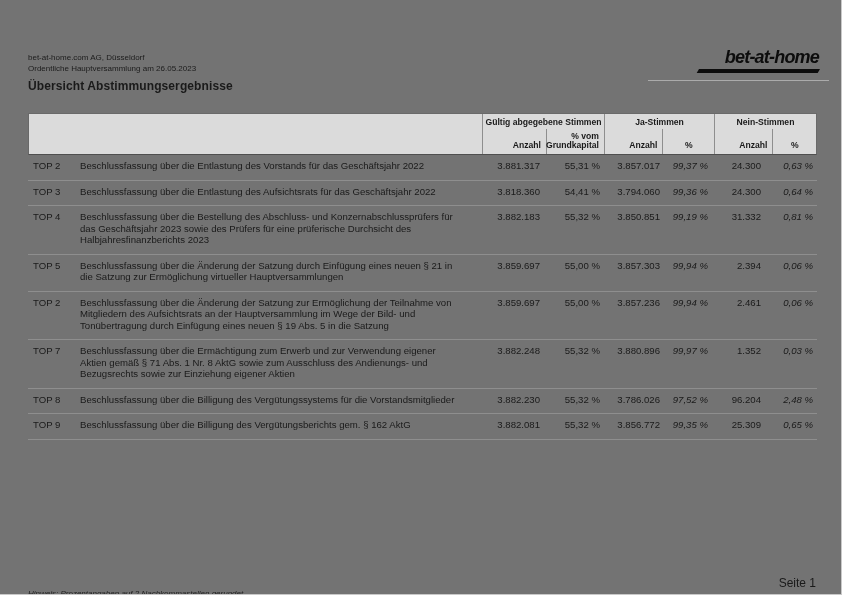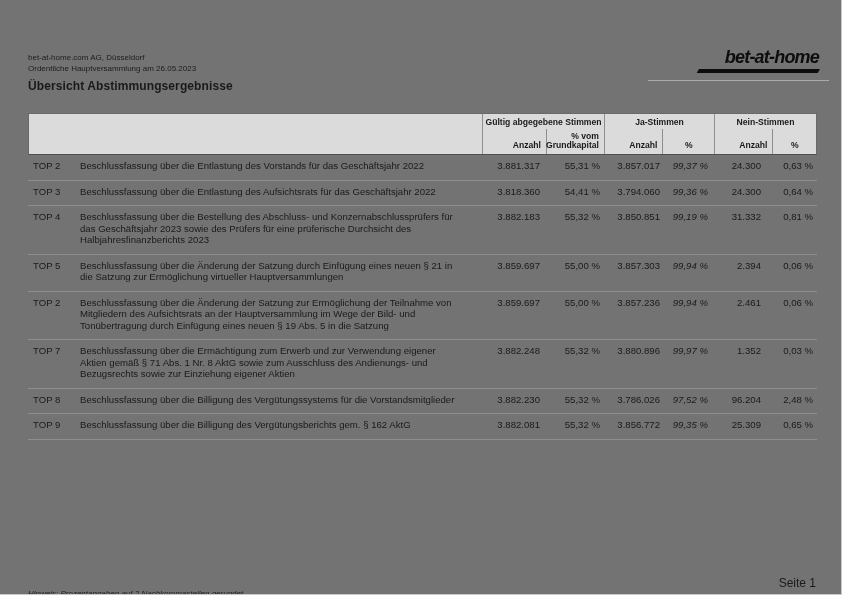--- a/index.html
+++ b/index.html
@@ -45,21 +45,21 @@
   .trow { display:flex; align-items:flex-start; border-bottom:1px solid #8e8e8e; padding:5px 0 8px; }
   .cell { flex:none; }
   .c-top { width:52px; padding-left:5px; }
   .c-desc { width:403px; padding-right:21px; }
   .num { text-align:right; }
   .c-vc { width:64px; padding-right:7px; }
   .c-vp { width:58px; padding-right:5px; }
   .c-yc { width:58px; padding-right:3px; }
   .c-yp { width:52px; padding-right:7px; font-style:italic; }
   .c-nc { width:58px; padding-right:12px; }
-  .c-np { width:44px; padding-right:4px; }
+  .c-np { width:44px; padding-right:4px; font-style:italic; }
 
   .footer-note { position:absolute; left:28px; top:589px; font-size:8px; font-style:italic; color:#222; }
   .page-num { position:absolute; right:25px; top:576px; font-size:12px; }
 </style>
 </head>
 <body>
 
 <div class="page">
 
   <div class="header-meta">

